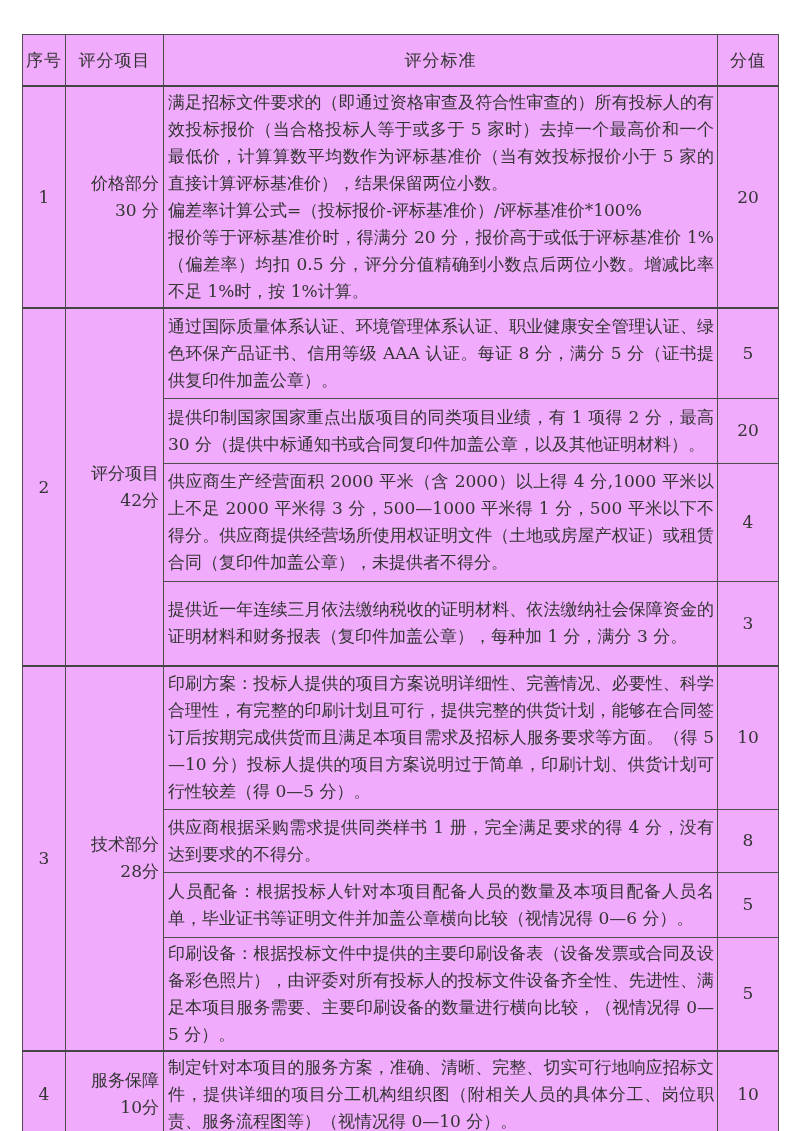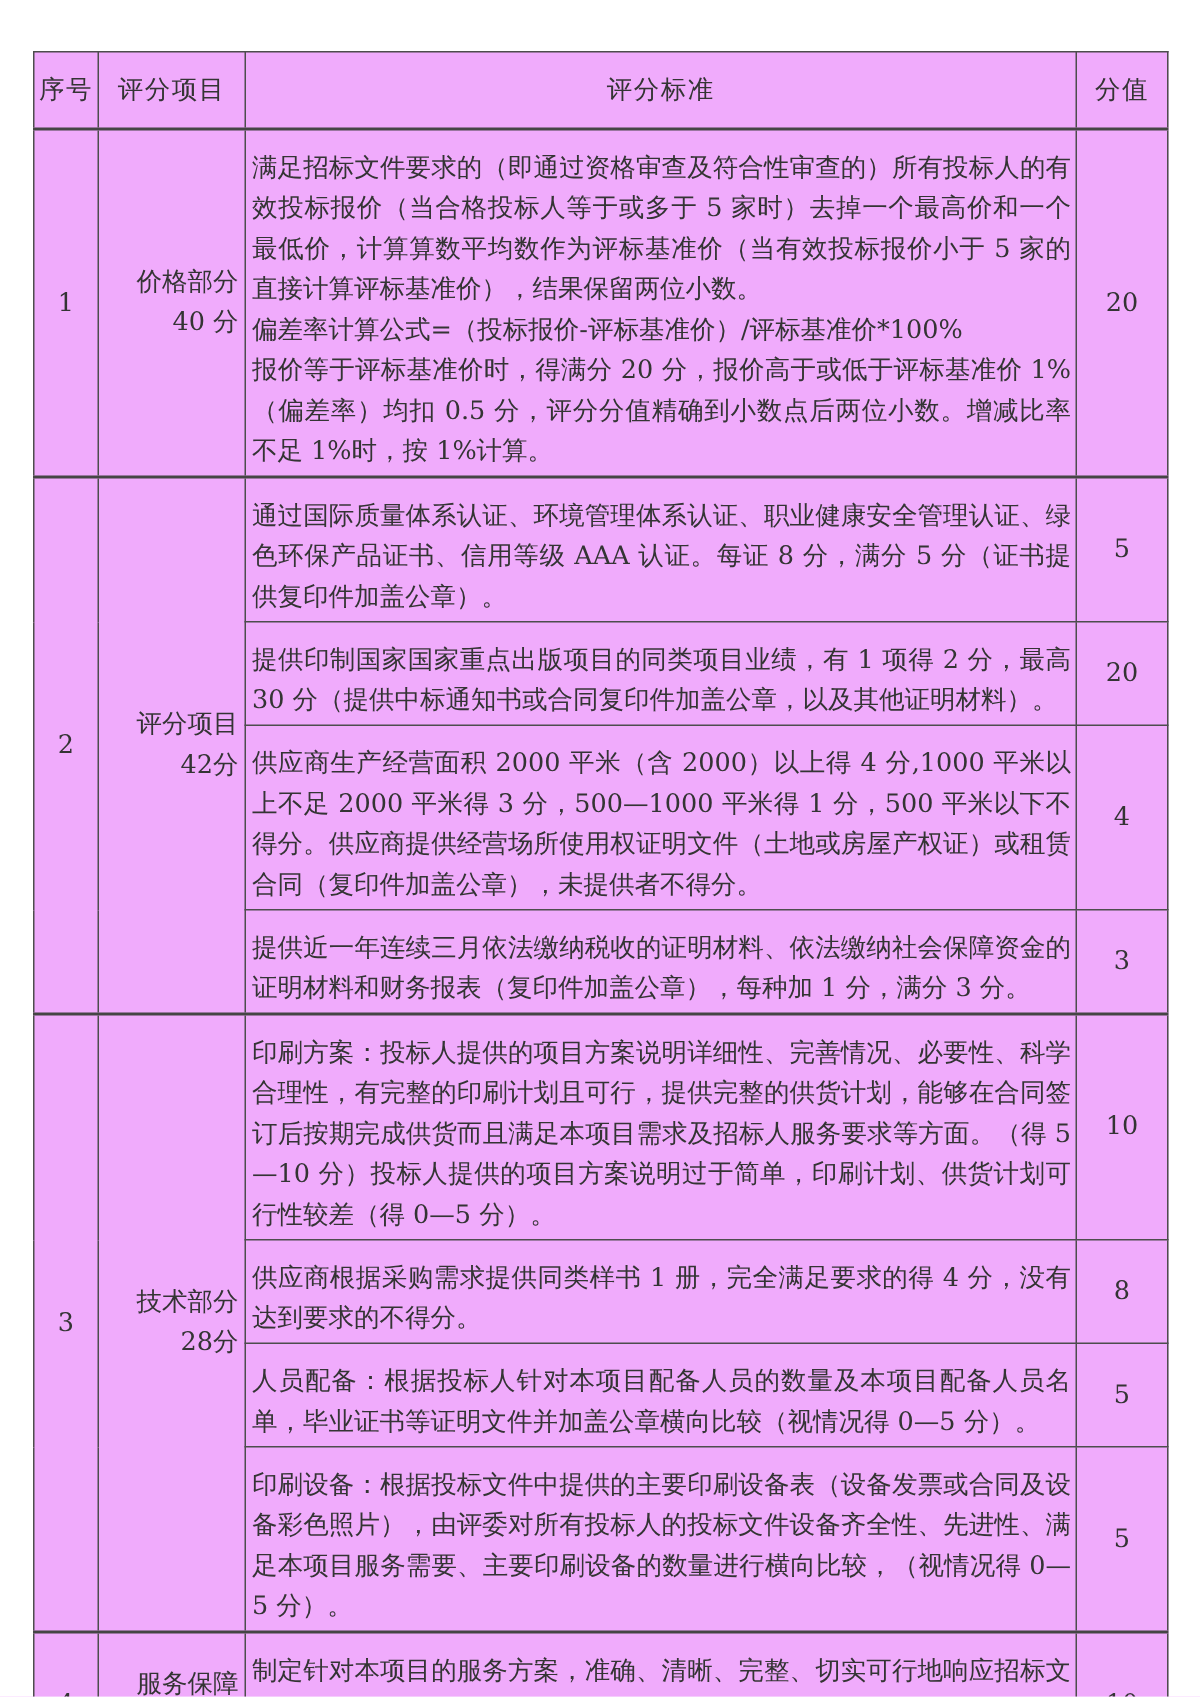--- a/index.html
+++ b/index.html
@@ -31,21 +31,21 @@
     height:50px;
     padding:0 2px;
     letter-spacing:1px;
   }
   td.c-no,td.c-score{text-align:center;padding:0 2px;}
   td.c-item{text-align:right;padding:0 4px;}
   td.c-item .item-line{display:block;}
   td.c-std{
     text-align:justify;
     text-justify:inter-ideograph;
-    padding:12px 3px 2px 4px;
+    padding:2px 3px 2px 4px;
   }
   td.c-std p{margin:0;}
 </style>
 </head>
 <body>
 
 <table class="score-table">
   <colgroup>
     <col style="width:43px">
     <col style="width:98px">
@@ -59,21 +59,21 @@
       <th>评分标准</th>
       <th>分值</th>
     </tr>
   </thead>
   <tbody>
 
     <tr class="section-start" style="height:220px">
       <td class="c-no">1</td>
       <td class="c-item">
         <span class="item-line">价格部分</span>
-        <span class="item-line">40 分</span>
+        <span class="item-line">30 分</span>
       </td>
       <td class="c-std">
         <p>满足招标文件要求的（即通过资格审查及符合性审查的）所有投标人的有效投标报价（当合格投标人等于或多于 5 家时）去掉一个最高价和一个最低价，计算算数平均数作为评标基准价（当有效投标报价小于 5 家的直接计算评标基准价），结果保留两位小数。</p>
         <p>偏差率计算公式=（投标报价-评标基准价）/评标基准价*100%</p>
         <p>报价等于评标基准价时，得满分 20 分，报价高于或低于评标基准价 1%（偏差率）均扣 0.5 分，评分分值精确到小数点后两位小数。增减比率不足 1%时，按 1%计算。</p>
       </td>
       <td class="c-score">20</td>
     </tr>
 
     <tr class="section-start" style="height:90px">
@@ -92,21 +92,21 @@
         <p>提供印制国家国家重点出版项目的同类项目业绩，有 1 项得 2 分，最高 30 分（提供中标通知书或合同复印件加盖公章，以及其他证明材料）。</p>
       </td>
       <td class="c-score">20</td>
     </tr>
     <tr style="height:118px">
       <td class="c-std">
         <p>供应商生产经营面积 2000 平米（含 2000）以上得 4 分,1000 平米以上不足 2000 平米得 3 分，500—1000 平米得 1 分，500 平米以下不得分。供应商提供经营场所使用权证明文件（土地或房屋产权证）或租赁合同（复印件加盖公章），未提供者不得分。</p>
       </td>
       <td class="c-score">4</td>
     </tr>
-    <tr style="height:67px">
+    <tr style="height:85px">
       <td class="c-std">
         <p>提供近一年连续三月依法缴纳税收的证明材料、依法缴纳社会保障资金的证明材料和财务报表（复印件加盖公章），每种加 1 分，满分 3 分。</p>
       </td>
       <td class="c-score">3</td>
     </tr>
 
     <tr class="section-start" style="height:143px">
       <td class="c-no" rowspan="4">3</td>
       <td class="c-item" rowspan="4">
         <span class="item-line">技术部分</span>
@@ -118,21 +118,21 @@
       <td class="c-score">10</td>
     </tr>
     <tr style="height:63px">
       <td class="c-std">
         <p>供应商根据采购需求提供同类样书 1 册，完全满足要求的得 4 分，没有达到要求的不得分。</p>
       </td>
       <td class="c-score">8</td>
     </tr>
     <tr style="height:65px">
       <td class="c-std">
-        <p>人员配备：根据投标人针对本项目配备人员的数量及本项目配备人员名单，毕业证书等证明文件并加盖公章横向比较（视情况得 0—5 分）。</p>
+        <p>人员配备：根据投标人针对本项目配备人员的数量及本项目配备人员名单，毕业证书等证明文件并加盖公章横向比较（视情况得 0—6 分）。</p>
       </td>
       <td class="c-score">5</td>
     </tr>
     <tr style="height:111px">
       <td class="c-std">
         <p>印刷设备：根据投标文件中提供的主要印刷设备表（设备发票或合同及设备彩色照片），由评委对所有投标人的投标文件设备齐全性、先进性、满足本项目服务需要、主要印刷设备的数量进行横向比较，（视情况得 0—5 分）。</p>
       </td>
       <td class="c-score">5</td>
     </tr>
 

